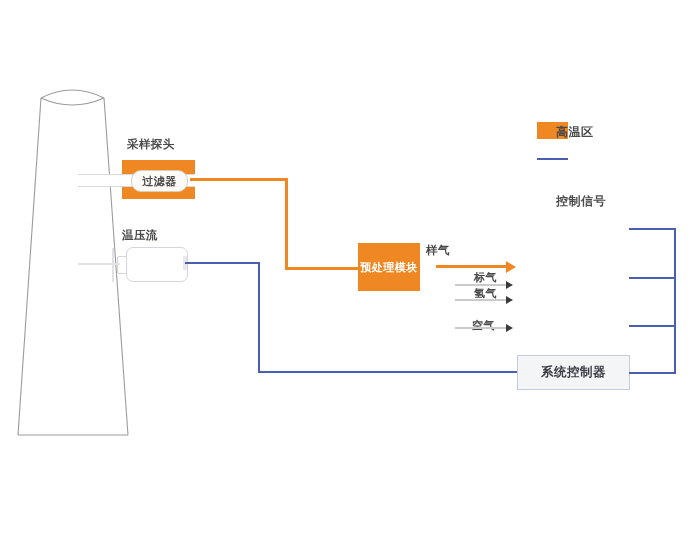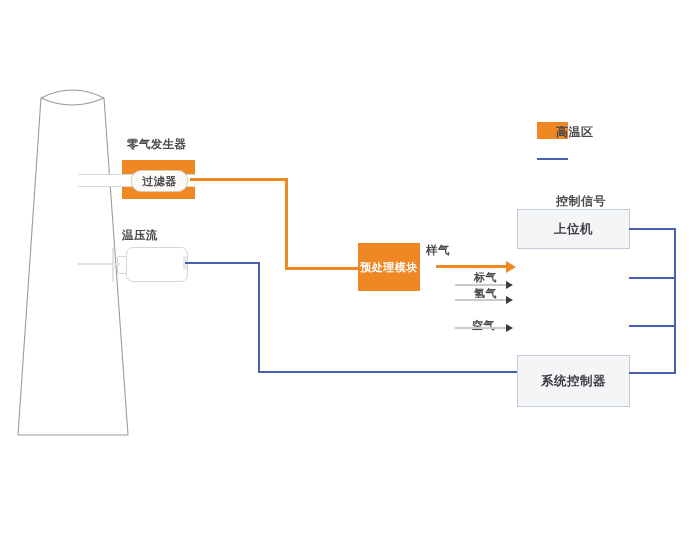--- a/index.html
+++ b/index.html
@@ -178,21 +178,21 @@
 <div id="canvas">
 
   <svg class="stack-svg" viewBox="0 0 160 370" xmlns="http://www.w3.org/2000/svg">
     <path d="M 41 18 L 18 355" fill="none" stroke="#9b9b9b" stroke-width="1.1"></path>
     <path d="M 104 18 L 128 355" fill="none" stroke="#9b9b9b" stroke-width="1.1"></path>
     <path d="M 18 355 L 128 355" fill="none" stroke="#9b9b9b" stroke-width="1.1"></path>
     <path d="M 41 18 Q 72 2 104 18" fill="none" stroke="#9b9b9b" stroke-width="1.1"></path>
     <path d="M 41 18 Q 72 32 104 18" fill="none" stroke="#9b9b9b" stroke-width="1.1"></path>
   </svg>
 
-  <div class="lbl" style="left:127px; top:137px;">零气发生器</div>
+  <div class="lbl" style="left:127px; top:137px;">采样探头</div>
 
   <div class="box box-orange-plain" style="left:122px; top:160px; width:73px; height:39px;"></div>
 
   <div class="probe-tube" style="left:78px; top:174px; width:117px; height:11px;"></div>
 
   <div class="filter-capsule" style="left:131px; top:170px; width:55px; height:20px;">过滤器</div>
 
   <div class="lbl" style="left:122px; top:228px;">温压流</div>
 
   <div class="tpf-stub" style="left:117px; top:256px; width:12px; height:16px;"></div>
@@ -221,25 +221,24 @@
   <div class="arrow-dark" style="left:506px; top:280.5px;"></div>
 
   <div class="lbl lbl-small" style="left:426px; top:286px;">氢气</div>
   <div class="gray-h" style="left:455px; top:299px; width:52px;"></div>
   <div class="arrow-dark" style="left:506px; top:295.5px;"></div>
 
   <div class="lbl lbl-small" style="left:424px; top:318px;">空气</div>
   <div class="gray-h" style="left:455px; top:327px; width:52px;"></div>
   <div class="arrow-dark" style="left:506px; top:323.5px;"></div>
 
-  <div class="box box-gray" style="left:517px; top:209px; width:113px; height:40px;">上位机</div>
-
-
-
-  <div class="box box-gray" style="left:517px; top:355px; width:113px; height:52px;">系统控制器</div>
+
+
+
+  <div class="box box-gray" style="left:517px; top:355px; width:113px; height:35px;">系统控制器</div>
 
   <div class="blue-h" style="left:629px; top:228px; width:47px;"></div>
   <div class="blue-h" style="left:629px; top:277px; width:47px;"></div>
   <div class="blue-h" style="left:629px; top:325px; width:47px;"></div>
   <div class="blue-h" style="left:629px; top:372px; width:47px;"></div>
   <div class="blue-v" style="left:674px; top:228px; height:145px;"></div>
 
   <div class="legend-swatch" style="left:537px; top:122px; width:31px; height:17px;"></div>
   <div class="legend-text" style="left:556px; top:124px; margin-left:0; transform:translateX(0);">高温区</div>
 

